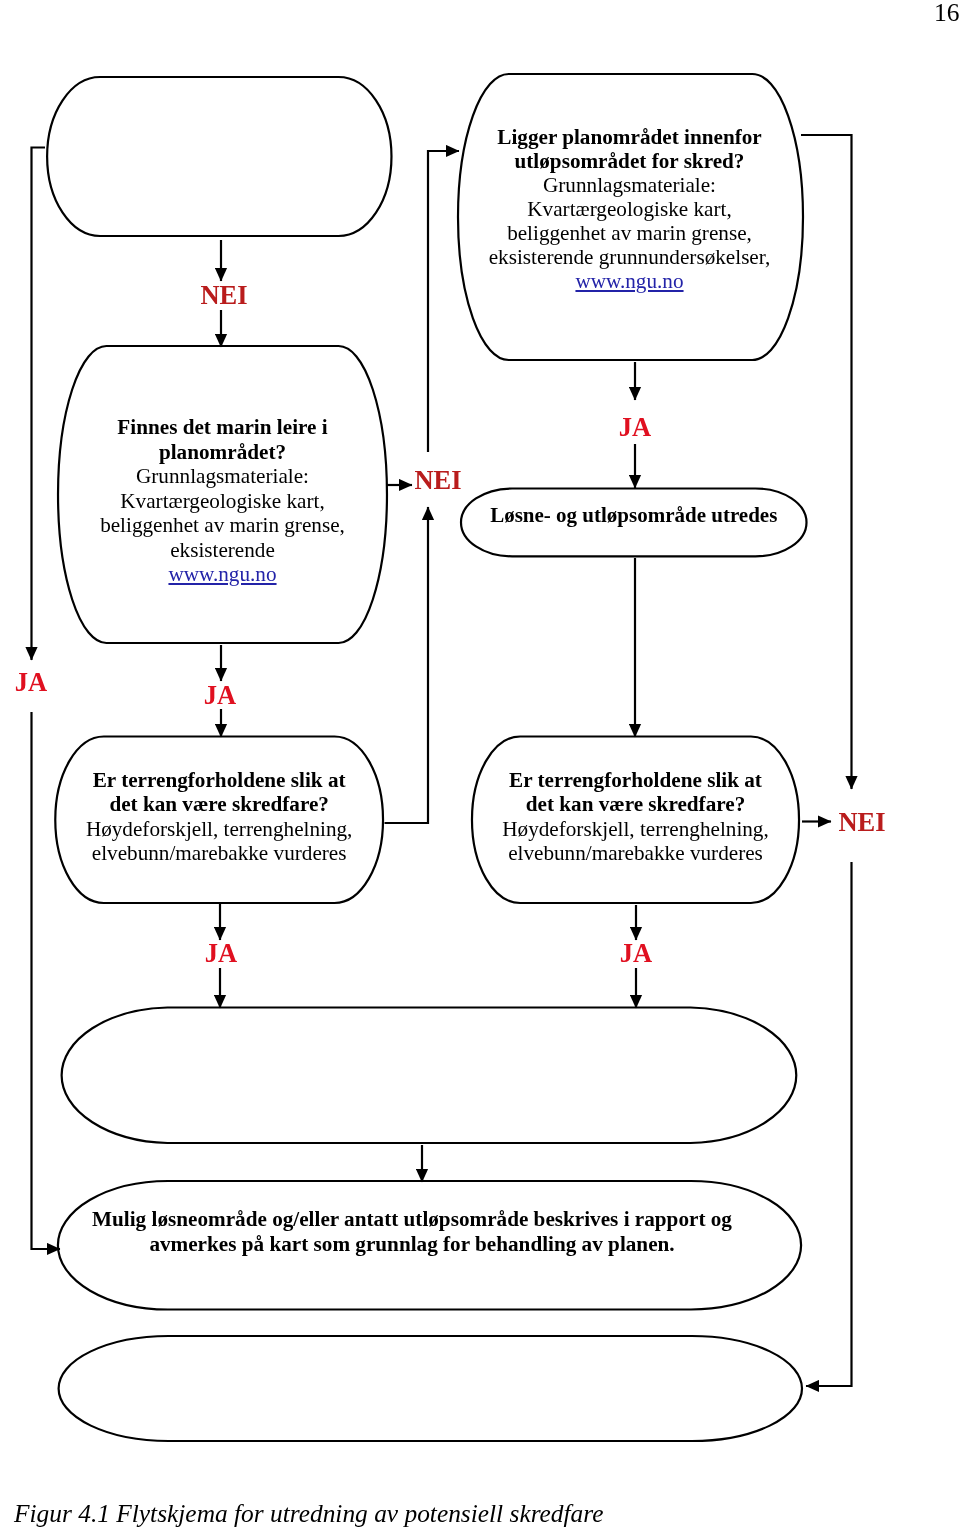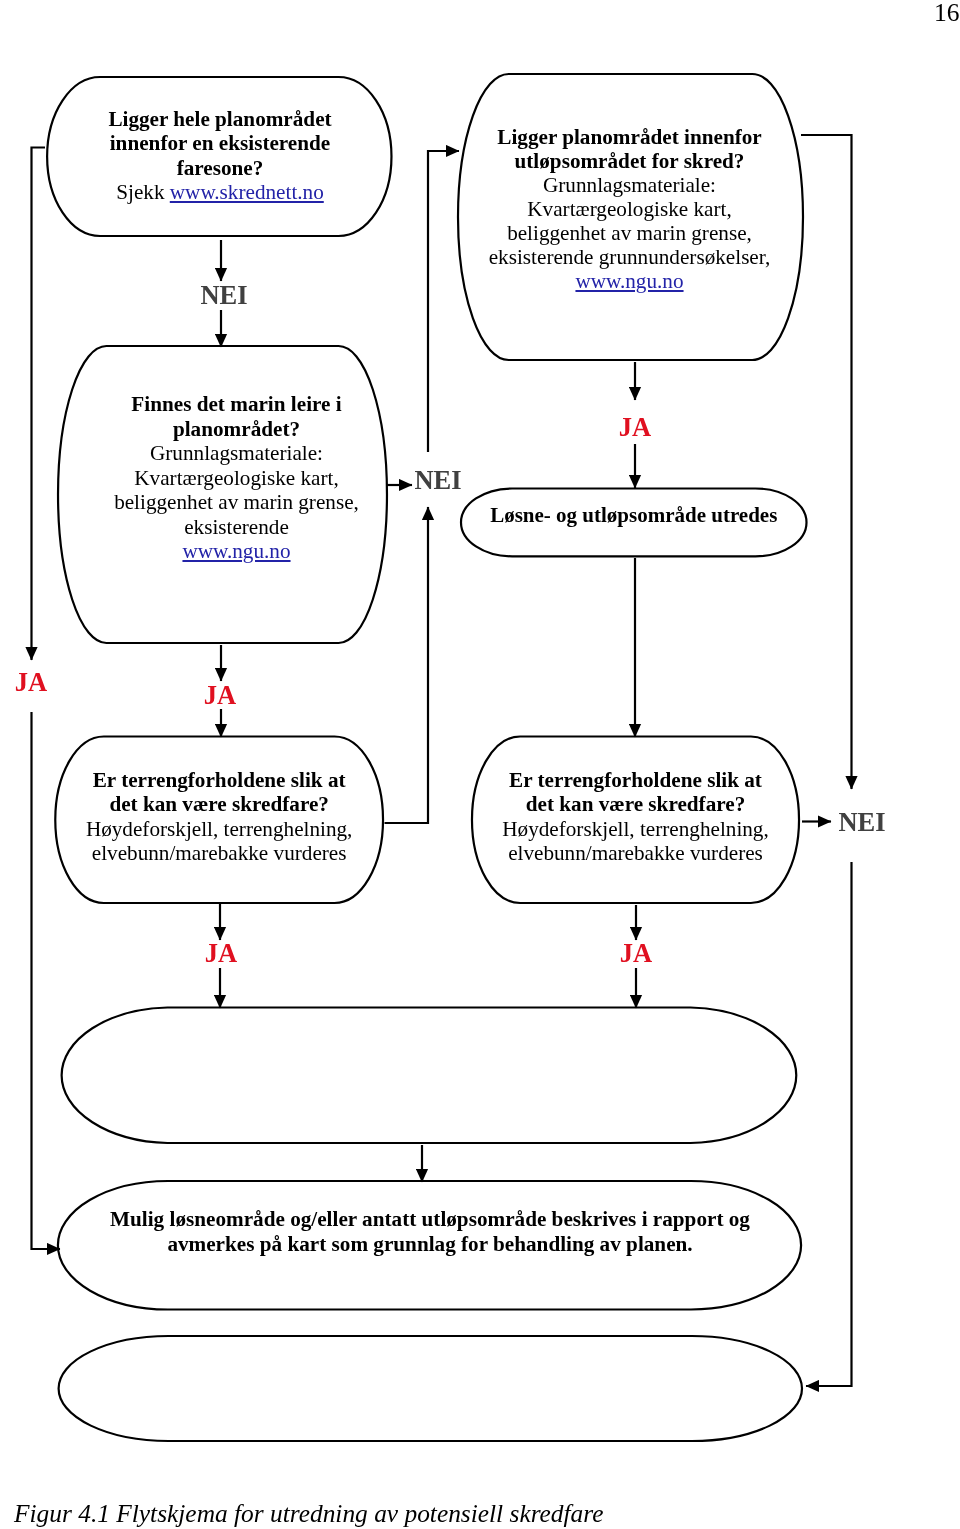--- a/index.html
+++ b/index.html
@@ -6,21 +6,21 @@
   html,body{margin:0;padding:0;background:#ffffff;}
   body{width:960px;height:1529px;font-family:"Liberation Serif",serif;color:#000}
   #page{position:relative;width:960px;height:1529px;overflow:hidden;background:#fff;}
   #pagenum{position:absolute;left:934px;top:-2px;width:60px;text-align:left;font-size:25.5px;line-height:30px;}
   #flow{position:absolute;left:0;top:0;}
   .node{position:absolute;text-align:center;font-size:21.2px;line-height:24.5px;}
   .node .b{font-weight:bold;}
   .lnk{color:#2323a8;text-decoration:underline;}
   .lab{position:absolute;text-align:center;font-weight:bold;font-size:26.5px;line-height:26px;white-space:nowrap;}
   .yes{color:#e01020;}
-  .no{color:#404040;}
+  .no{color:#b91c1c;}
   #caption{position:absolute;left:2px;top:1498px;font-size:25.4px;line-height:30px;font-style:italic;white-space:nowrap;margin-left:12px;}
 </style>
 </head>
 <body>
 
 <div id="page">
 
   <div id="pagenum">16</div>
 
   <svg id="flow" width="960" height="1529" viewBox="0 0 960 1529">
@@ -59,38 +59,32 @@
       <path d="M 221 645 L 221 681" marker-end="url(#arw)"></path>
       <path d="M 221 709 L 221 737" marker-end="url(#arw)"></path>
       <path d="M 220 904 L 220 940" marker-end="url(#arw)"></path>
       <path d="M 220 968 L 220 1008" marker-end="url(#arw)"></path>
       <path d="M 636 905 L 636 940" marker-end="url(#arw)"></path>
       <path d="M 636 968 L 636 1008" marker-end="url(#arw)"></path>
       <path d="M 422 1145 L 422 1182" marker-end="url(#arw)"></path>
     </g>
   </svg>
 
-  <div class="node" style="left:47px;top:106.5px;width:346px;">
-    <div class="b">Ligger hele planområdet</div>
-    <div class="b">innenfor en eksisterende</div>
-    <div class="b">faresone?</div>
-    <div><span>Sjekk </span><span class="lnk">www.skrednett.no</span></div>
-  </div>
 
   <div class="node" style="left:457px;top:125px;width:345px;line-height:24px;">
     <div class="b">Ligger planområdet innenfor</div>
     <div class="b">utløpsområdet for skred?</div>
     <div>Grunnlagsmateriale:</div>
     <div>Kvartærgeologiske kart,</div>
     <div>beliggenhet av marin grense,</div>
     <div>eksisterende grunnundersøkelser,</div>
     <div><span class="lnk">www.ngu.no</span></div>
   </div>
 
-  <div class="node" style="left:58px;top:392px;width:329px;margin-left:14px;">
+  <div class="node" style="left:58px;top:415px;width:329px;">
     <div class="b">Finnes det marin leire i</div>
     <div class="b">planområdet?</div>
     <div>Grunnlagsmateriale:</div>
     <div>Kvartærgeologiske kart,</div>
     <div>beliggenhet av marin grense,</div>
     <div>eksisterende</div>
     <div><span class="lnk">www.ngu.no</span></div>
   </div>
 
   <div class="node" style="left:461px;top:502.8px;width:345.5px;font-size:21px;">
@@ -105,21 +99,21 @@
   </div>
 
   <div class="node" style="left:472px;top:767.5px;width:327px;">
     <div class="b">Er terrengforholdene slik at</div>
     <div class="b">det kan være skredfare?</div>
     <div>Høydeforskjell, terrenghelning,</div>
     <div>elvebunn/marebakke vurderes</div>
   </div>
 
 
-  <div class="node" style="left:58px;top:1206.5px;width:744px;line-height:25.3px;">
+  <div class="node" style="left:40px;top:1206.5px;width:744px;line-height:25.3px;">
     <div class="b">Mulig løsneområde og/eller antatt utløpsområde beskrives i rapport og</div>
     <div class="b">avmerkes på kart som grunnlag for behandling av planen.</div>
   </div>
 
 
   <div class="lab no" style="left:174px;top:282px;width:100px;">NEI</div>
   <div class="lab yes" style="left:-19px;top:669px;width:100px;">JA</div>
   <div class="lab no" style="left:388px;top:467px;width:100px;">NEI</div>
   <div class="lab yes" style="left:585px;top:414px;width:100px;">JA</div>
   <div class="lab yes" style="left:170px;top:682px;width:100px;">JA</div>

